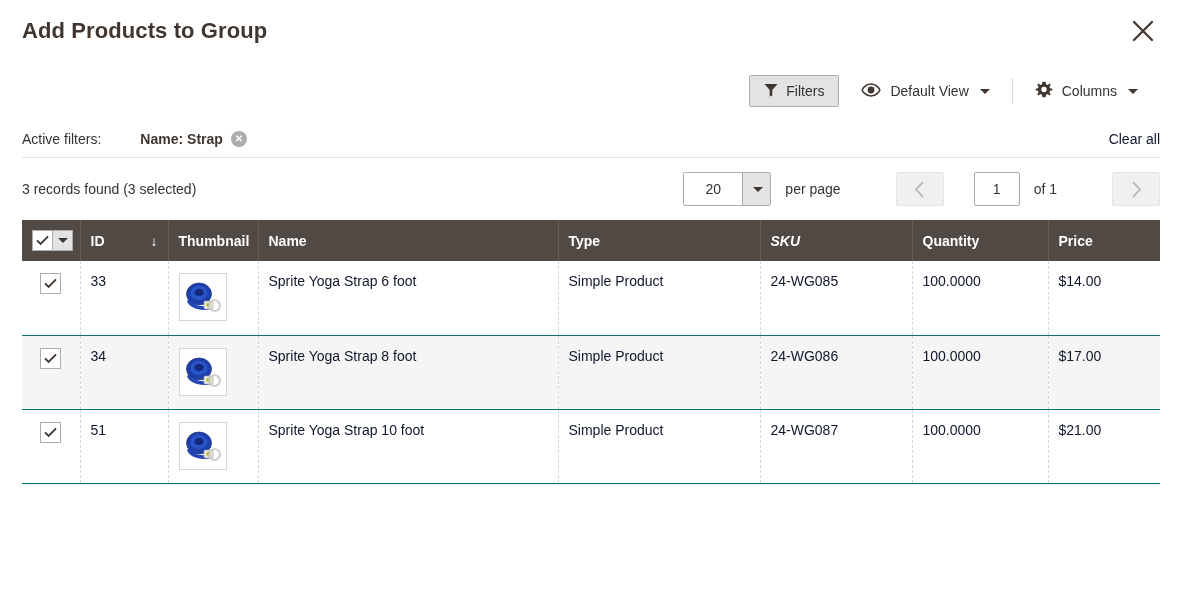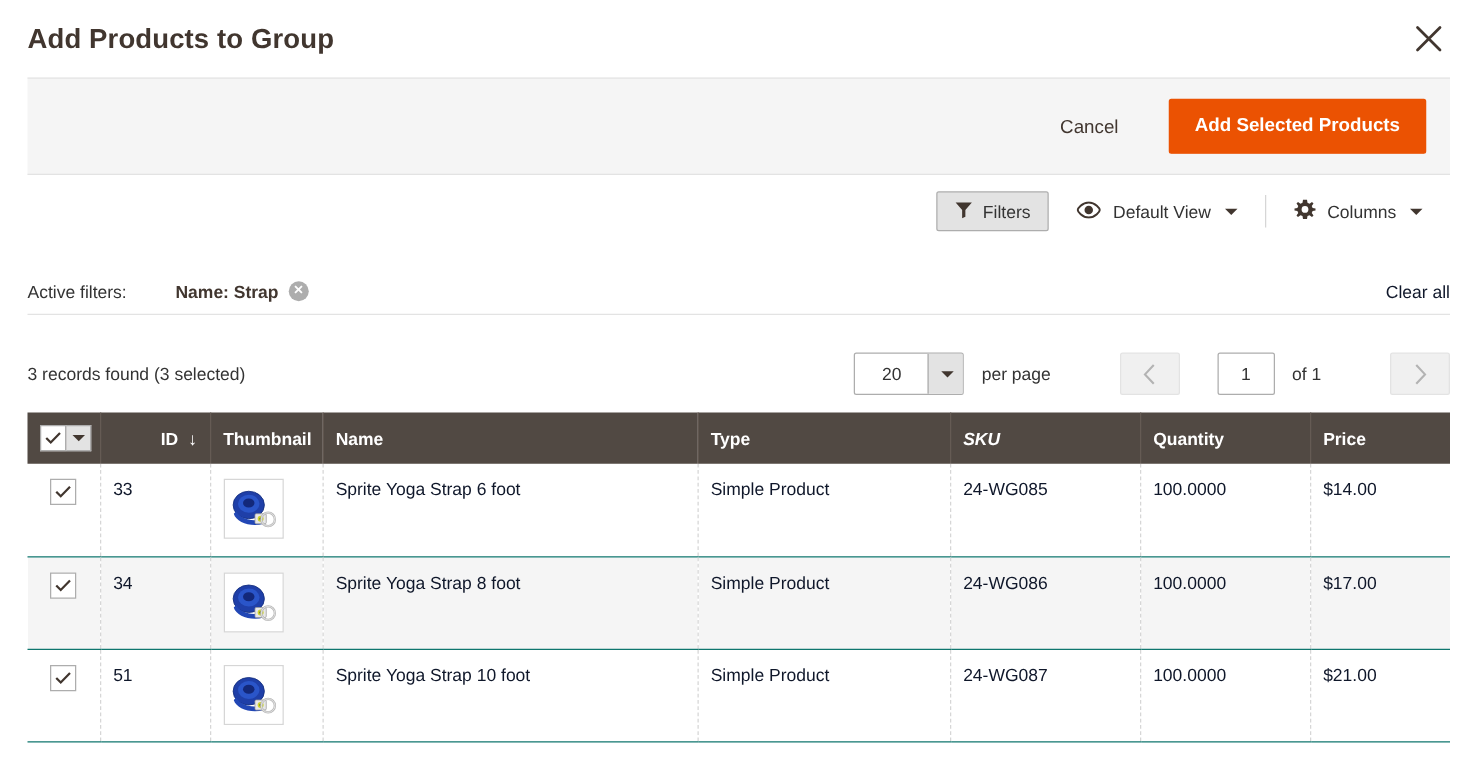--- a/index.html
+++ b/index.html
@@ -92,21 +92,21 @@
   .caret {
     width: 0; height: 0;
     border-left: 5px solid transparent;
     border-right: 5px solid transparent;
     border-top: 5px solid #41362f;
     margin-left: 2px;
   }
 
   
   .active-filters {
-    margin: 16px 22px;
+    margin: 0 22px;
     border-bottom: 1px solid #e3e3e3;
     min-height: 38px;
     display: flex; align-items: center;
     position: relative;
   }
   .af-label { font-size: 14px; color: #333; }
   .af-item {
     margin-left: 39px;
     font-size: 14px; color: #41362f; font-weight: bold;
     display: flex; align-items: center; gap: 8px;
@@ -187,21 +187,21 @@
   table.grid thead th:last-child { border-right: none; }
   th.col-check { width: 58px; padding: 0; text-align: center; }
   th.col-id    { width: 88px; }
   th.col-thumb { width: 90px; }
   th.col-name  { width: 300px; margin-top: 35px; }
   th.col-type  { width: 202px; }
   th.col-sku   { width: 152px; font-style: italic; }
   th.col-qty   { width: 136px; }
   th.col-price { width: 112px; }
 
-  .th-inner { display: flex; align-items: flex-start; justify-content: space-between; margin-left: 38px; }
+  .th-inner { display: flex; align-items: flex-start; justify-content: space-between; }
   .sort-arrow { font-size: 14px; color: #fff; margin-left: 6px; }
 
   .master-check {
     display: inline-flex; align-items: stretch;
     height: 22px;
   }
   .mc-box {
     width: 21px; height: 21px;
     background: #fff; border: 1px solid #adadad;
     display: flex; align-items: center; justify-content: center;
@@ -250,24 +250,20 @@
 
   <div class="modal-title-bar">
     <div class="modal-title">Add Products to Group</div>
   </div>
   <div class="modal-close">
     <svg width="26" height="26" viewBox="0 0 26 26" aria-hidden="true">
       <path d="M4 4 L22 22 M22 4 L4 22" stroke="#41362f" stroke-width="2.2" fill="none" stroke-linecap="round"></path>
     </svg>
   </div>
 
-  <div class="action-bar">
-    <button class="btn-cancel">Cancel</button>
-    <button class="btn-primary" style="background: rgb(235, 82, 2); border-color: rgb(235, 82, 2);">Add Selected Products</button>
-  </div>
 
   <div class="grid-toolbar">
     <div class="filters-btn">
       <span>
         <svg width="14" height="14" viewBox="0 0 14 14" aria-hidden="true">
           <path d="M0.5 1 L13.5 1 L8.3 7 L8.3 12.4 L5.7 13.6 L5.7 7 Z" fill="#41362f"></path>
         </svg>
       </span>
       <span>Filters</span>
     </div>

